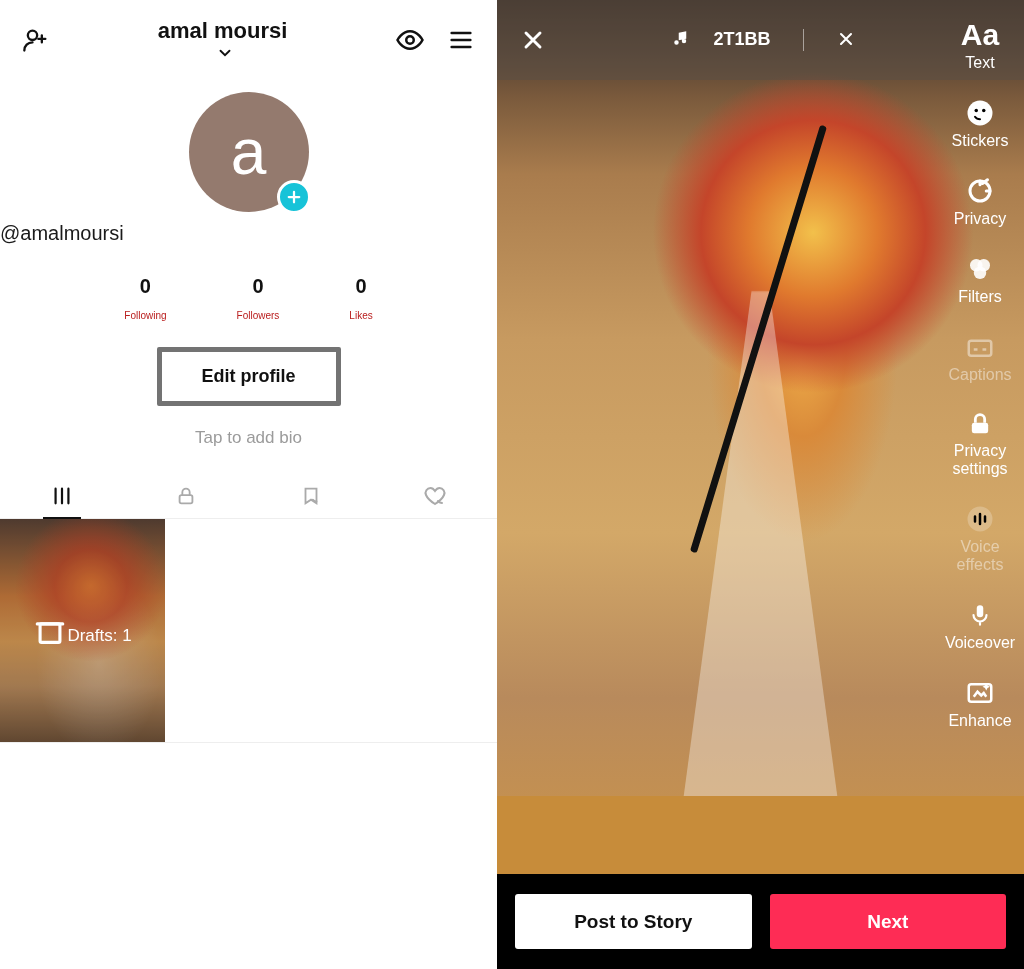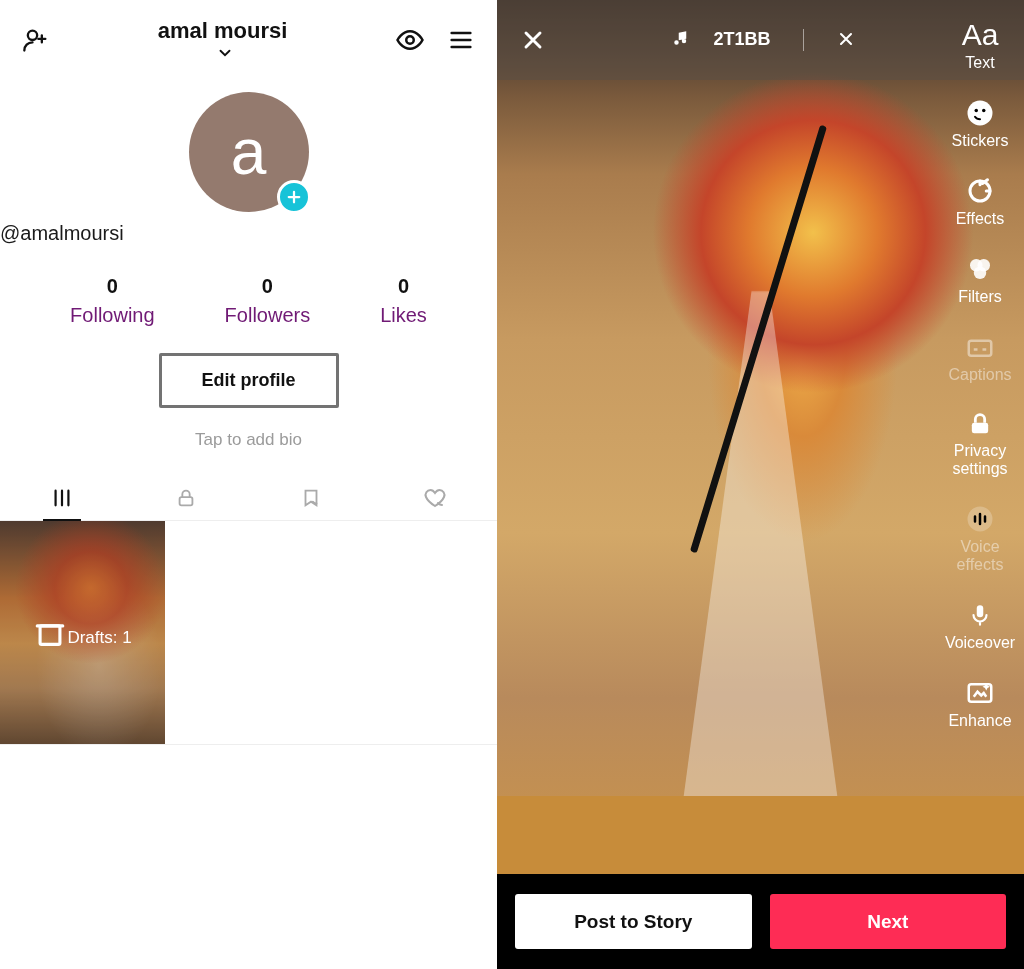--- a/index.html
+++ b/index.html
@@ -58,26 +58,26 @@
     color: #1a1a1a;
     font-weight: 500;
   }
   .stats {
     display: flex; justify-content: center;
     gap: 70px;
     margin-top: 30px;
   }
   .stat { text-align: center; }
   .stat .num { font-weight: 700; font-size: 20px; color: #111; }
-  .stat .lbl { font-size: 20px; color: #701a75; margin-top: 6px; }
+  .stat .lbl { font-size: 10px; color: #b91c1c; margin-top: 12px; }
   .edit-profile {
     display: block;
     margin: 26px auto 0 auto;
     background: #fff;
-    border: 3px solid #737373;
+    border: 5px solid #737373;
     padding: 14px 40px;
     font-size: 18px;
     font-weight: 600;
     color: #111;
     border-radius: 2px;
   }
   .bio-hint {
     text-align: center;
     color: #9b9b9b;
     font-size: 17px;
@@ -182,21 +182,21 @@
     position: absolute; top: 20px; right: 14px;
     display: flex; flex-direction: column; align-items: center;
     gap: 26px;
   }
   .tool {
     display: flex; flex-direction: column; align-items: center;
     color: #fff; width: 60px; text-align:center;
   }
   .tool.dim { color: rgba(255,255,255,0.45); }
   .tool .lbl { font-size: 16px; margin-top: 4px; font-weight: 500; }
-  .tool .big { font-size: 30px; font-weight: 400; line-height: 1; }
+  .tool .big { font-size: 30px; font-weight: 700; line-height: 1; }
   .bottom-bar {
     position: absolute; left: 0; right: 0; bottom: 0;
     height: 95px;
     background: #000;
     display: flex; align-items: center; justify-content: center;
     gap: 18px;
     padding: 0 18px;
   }
   .btn-story {
     flex: 1;
@@ -365,21 +365,21 @@
           <circle cx="15" cy="10" r="1.4" fill="#000"></circle>
           <path d="M8 15c1 1.5 2.5 2 4 2" stroke="#000" stroke-width="1.6" fill="none" stroke-linecap="round"></path>
         </svg>
       <span class="lbl">Stickers</span>
     </div>
     <div class="tool">
       <svg width="30" height="30" viewBox="0 0 24 24" fill="none" stroke="#fff" stroke-width="2.4" stroke-linecap="round">
           <circle cx="12" cy="12" r="8"></circle>
           <path d="M12 4v3M20 12h-3M14 6l4-3"></path>
         </svg>
-      <span class="lbl">Effects</span>
+      <span class="lbl">Privacy</span>
     </div>
     <div class="tool">
       <svg width="30" height="30" viewBox="0 0 24 24" fill="#fff">
           <circle cx="9" cy="9" r="5" fill-opacity="0.9"></circle>
           <circle cx="15" cy="9" r="5" fill-opacity="0.9"></circle>
           <circle cx="12" cy="15" r="5" fill-opacity="0.9"></circle>
         </svg>
       <span class="lbl">Filters</span>
     </div>
     <div class="tool dim">

